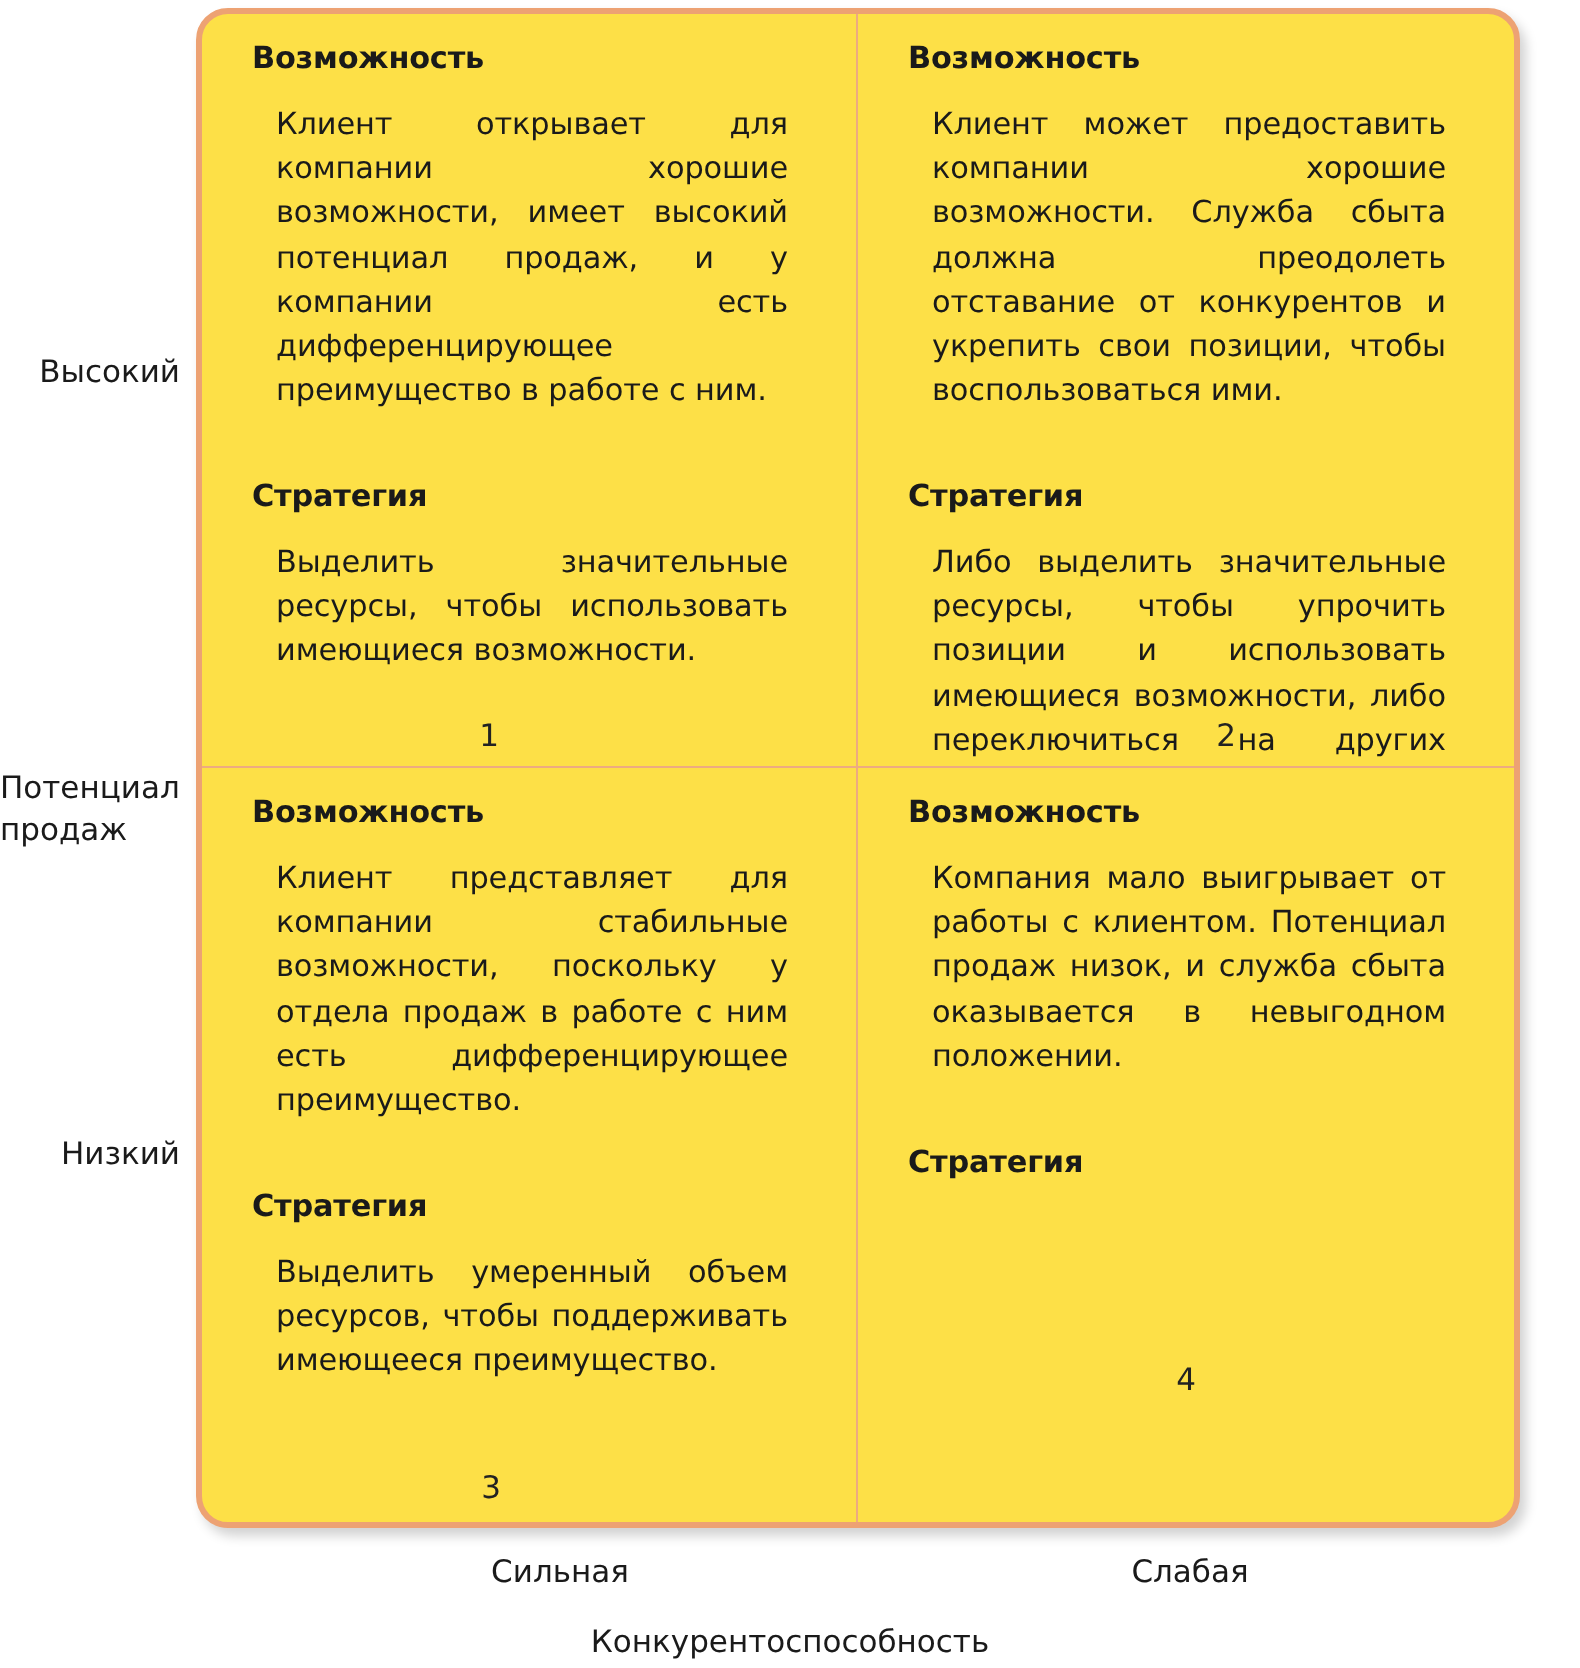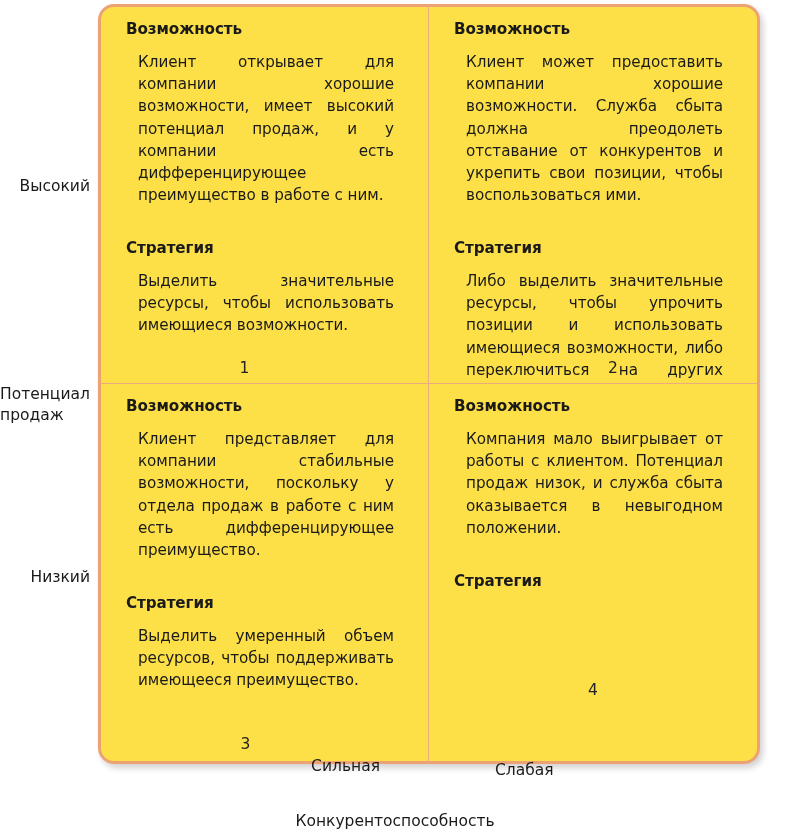--- a/index.html
+++ b/index.html
@@ -85,22 +85,22 @@
     position: absolute;
     font-size: 15.5px;
     color: #1a1a1a;
     line-height: 1.35;
     white-space: pre-line;
   }
   #y-tick-high   { left: 0; top: 176px;  width: 90px; text-align: right; }
   #y-tick-low    { left: 0; top: 567px;  width: 90px; text-align: right; }
   #y-axis-title  { left: 0; top: 384px;  width: 92px; text-align: left; }
 
-  #x-tick-strong { left: 180px; top: 756px; width: 200px; text-align: right; }
-  #x-tick-weak   { left: 495px; top: 760px; width: 200px; text-align: left; }
+  #x-tick-strong { left: 180px; top: 776px; width: 200px; text-align: center; }
+  #x-tick-weak   { left: 495px; top: 776px; width: 200px; text-align: center; }
   #x-axis-title  { left: 195px; top: 811px; width: 400px; text-align: center; }
 </style>
 </head>
 <body>
 
 <div id="matrix-frame">
   <div id="quadrant-grid">
 
     <div class="quadrant q1 col-left row-top">
       <p class="block-title">Возможность</p>

